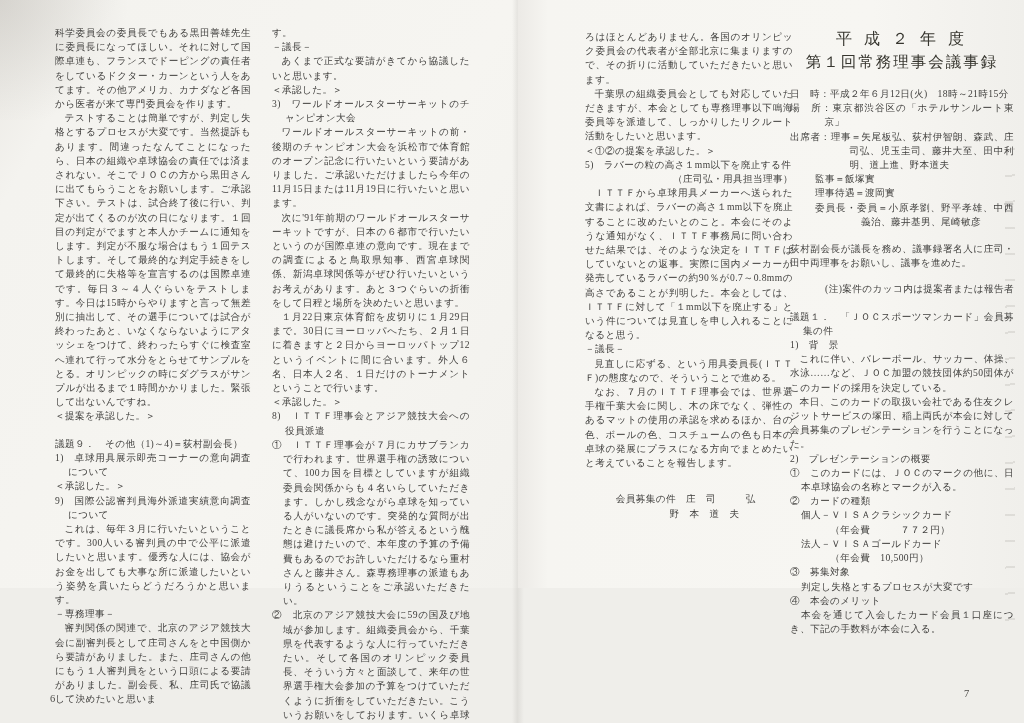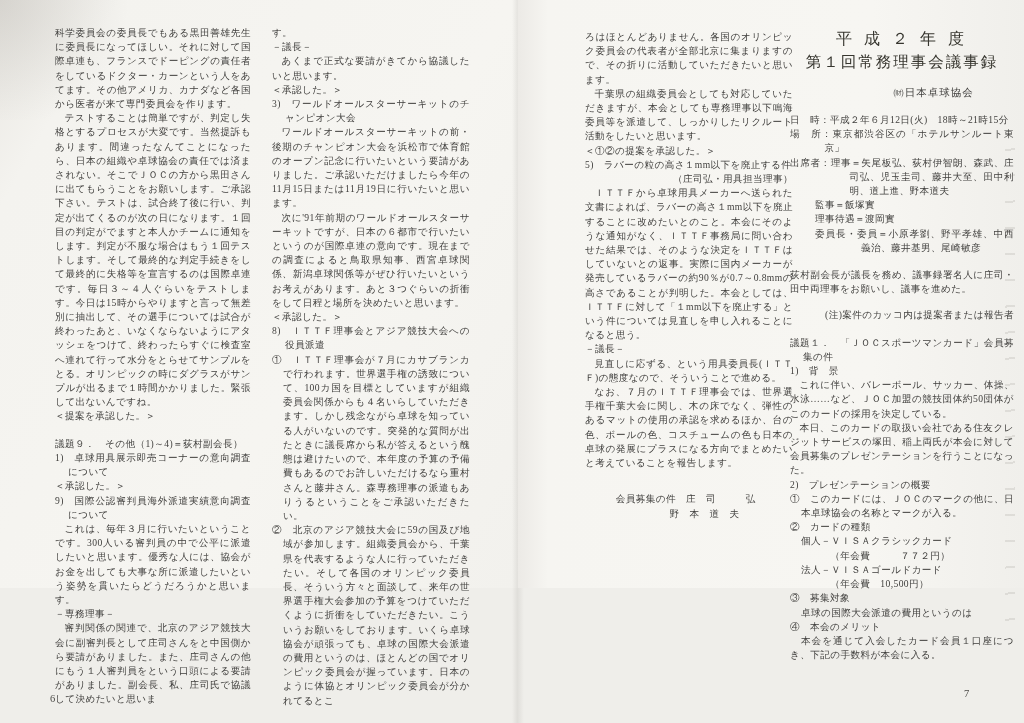--- a/index.html
+++ b/index.html
@@ -69,20 +69,21 @@
         <p class="blk para">審判関係の関連で、北京のアジア競技大会に副審判長として庄司さんをと中国側から要請がありました。また、庄司さんの他にもう１人審判員をという口頭による要請がありました。副会長、私、庄司氏で協議して決めたいと思いま</p>
       </div>
     <div class="col" style="left:272px;top:26px;width:198px;">
         <p class="blk flush">す。</p>
         <p class="blk speaker">－議長－</p>
         <p class="blk para">あくまで正式な要請がきてから協議したいと思います。</p>
         <p class="blk approve">＜承認した。＞</p>
         <p class="blk item">3)　ワールドオールスターサーキットのチャンピオン大会</p>
         <p class="blk para">ワールドオールスターサーキットの前・後期のチャンピオン大会を浜松市で体育館のオープン記念に行いたいという要請がありました。ご承認いただけましたら今年の11月15日または11月19日に行いたいと思います。</p>
         <p class="blk para">次に'91年前期のワールドオールスターサーキットですが、日本の６都市で行いたいというのが国際卓連の意向です。現在までの調査によると鳥取県知事、西宮卓球関係、新潟卓球関係等がぜひ行いたいというお考えがあります。あと３つぐらいの折衝をして日程と場所を決めたいと思います。</p>
+        <p class="blk para">１月22日東京体育館を皮切りに１月29日まで。30日にヨーロッパへたち、２月１日に着きますと２日からヨーロッパトップ12というイベントに間に合います。外人６名、日本人２名、１日だけのトーナメントということで行います。</p>
         <p class="blk approve">＜承認した。＞</p>
         <p class="blk item">8)　ＩＴＴＦ理事会とアジア競技大会への役員派遣</p>
         <p class="blk subitem">①　ＩＴＴＦ理事会が７月にカサブランカで行われます。世界選手権の誘致について、100カ国を目標としていますが組織委員会関係からも４名いらしていただきます。しかし残念ながら卓球を知っている人がいないのです。突発的な質問が出たときに議長席から私が答えるという醜態は避けたいので、本年度の予算の予備費もあるのでお許しいただけるなら重村さんと藤井さん。森専務理事の派遣もありうるということをご承認いただきたい。</p>
         <p class="blk subitem">②　北京のアジア競技大会に59の国及び地域が参加します。組織委員会から、千葉県を代表するような人に行っていただきたい。そして各国のオリンピック委員長、そういう方々と面談して、来年の世界選手権大会参加の予算をつけていただくように折衝をしていただきたい。こういうお願いをしております。いくら卓球協会が頑張っても、卓球の国際大会派遣の費用というのは、ほとんどの国でオリンピック委員会が握っています。日本のように体協とオリンピック委員会が分かれてるとこ</p>
       </div>
     <div class="pagenum pn-left">6</div>
   </div>
 
   <div class="spine"></div>
 
@@ -99,21 +100,20 @@
         <p class="blk para">なお、７月のＩＴＴＦ理事会では、世界選手権千葉大会に関し、木の床でなく、弾性のあるマットの使用の承認を求めるほか、台の色、ボールの色、コスチュームの色も日本の卓球の発展にプラスになる方向でまとめたいと考えていることを報告します。</p>
         <p class="blk signer1">会員募集の件　庄　司　　　弘</p>
         <p class="blk signer2">野　本　道　夫</p>
       </div>
 
     <div class="col" style="left:272px;top:28px;width:224px;">
       <div class="titleblock">
         <div class="title-line1">平 成 ２ 年 度</div>
         <div class="title-line2">第１回常務理事会議事録</div>
       </div>
-      <div class="org-line">㈶日本卓球協会</div>
       <div>
           <p class="blk meta gap-top">日　時：平成２年６月12日(火)　18時～21時15分</p>
           <p class="blk meta">場　所：東京都渋谷区の「ホテルサンルート東京」</p>
           <p class="blk meta-hang">出席者：理事＝矢尾板弘、荻村伊智朗、森武、庄司弘、児玉圭司、藤井大至、田中利明、道上進、野本道夫</p>
           <p class="blk meta-sub">監事＝飯塚實</p>
           <p class="blk meta-sub">理事待遇＝渡岡實</p>
           <p class="blk meta-sub-hang">委員長・委員＝小原孝劉、野平孝雄、中西義治、藤井基男、尾崎敏彦</p>
           <p class="blk flush gap-top">荻村副会長が議長を務め、議事録署名人に庄司・田中両理事をお願いし、議事を進めた。</p>
           <p class="blk note">(注)案件のカッコ内は提案者または報告者</p>
           <p class="blk head item">議題１．　「ＪＯＣスポーツマンカード」会員募集の件</p>
@@ -121,21 +121,21 @@
           <p class="blk para">これに伴い、バレーボール、サッカー、体操、水泳……など、ＪＯＣ加盟の競技団体約50団体がこのカードの採用を決定している。</p>
           <p class="blk para">本日、このカードの取扱い会社である住友クレジットサービスの塚田、稲上両氏が本会に対して会員募集のプレゼンテーションを行うことになった。</p>
           <p class="blk item">2)　プレゼンテーションの概要</p>
           <p class="blk subitem">①　このカードには、ＪＯＣのマークの他に、日本卓球協会の名称とマークが入る。</p>
           <p class="blk subitem">②　カードの種類</p>
           <p class="blk sub2">個人－ＶＩＳＡクラシックカード</p>
           <p class="blk sub3">（年会費　　　７７２円）</p>
           <p class="blk sub2">法人－ＶＩＳＡゴールドカード</p>
           <p class="blk sub3">（年会費　10,500円）</p>
           <p class="blk subitem">③　募集対象</p>
-          <p class="blk sub2">卓球の国際大会派遣の費用というのは</p>
+          <p class="blk sub2">判定し失格とするプロセスが大変です</p>
           <p class="blk subitem">④　本会のメリット</p>
           <p class="blk sub2para">本会を通じて入会したカード会員１口座につき、下記の手数料が本会に入る。</p>
         </div>
     </div>
 
     <div class="margin-marks"></div>
     <div class="pagenum pn-right">7</div>
   </div>
 
 </div>

